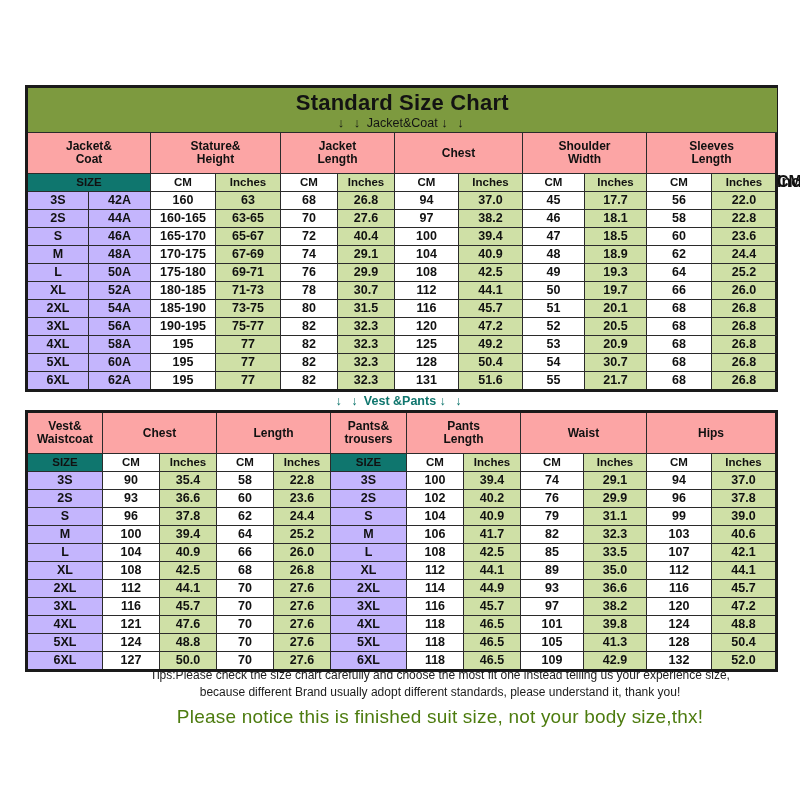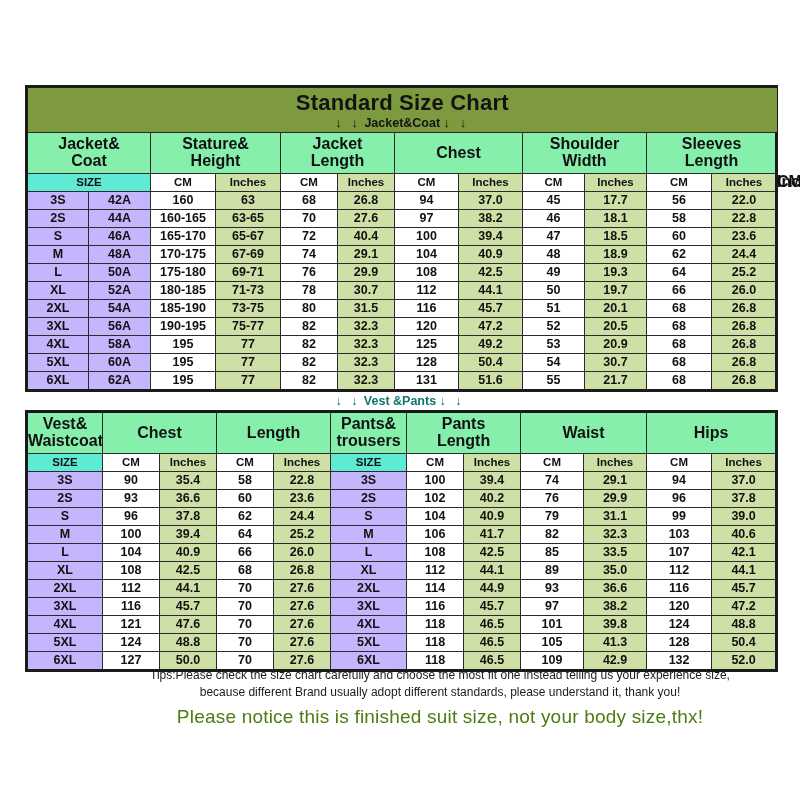--- a/index.html
+++ b/index.html
@@ -51,35 +51,35 @@
     font-size: 22px;
     font-weight: bold;
     color: #131313;
     letter-spacing: 0.2px;
     display: block;
     margin-top: 1px;
   }
   .sub-arrow {
     display: block;
     font-size: 12.5px;
-    font-weight: bold;
+    font-weight: normal;
     color: #131313;
     margin-top: 2px;
   }
   .sub-arrow .ar { font-size: 13px; letter-spacing: 3px; }
   
   .grp {
-    background: #86efac;
+    background: #fca5a5;
     height: 40px;
-    font-size: 16px;
+    font-size: 12px;
   }
   .grp span { display: block; }
   
   .unit-dark {
-    background: #5eead4;
+    background: #0f766e;
     height: 17px;
     font-size: 11.5px;
     color: #2e3b18;
   }
   .unit-white {
     background: #ffffff;
     height: 17px;
     font-size: 11.5px;
   }
   .unit-light {

